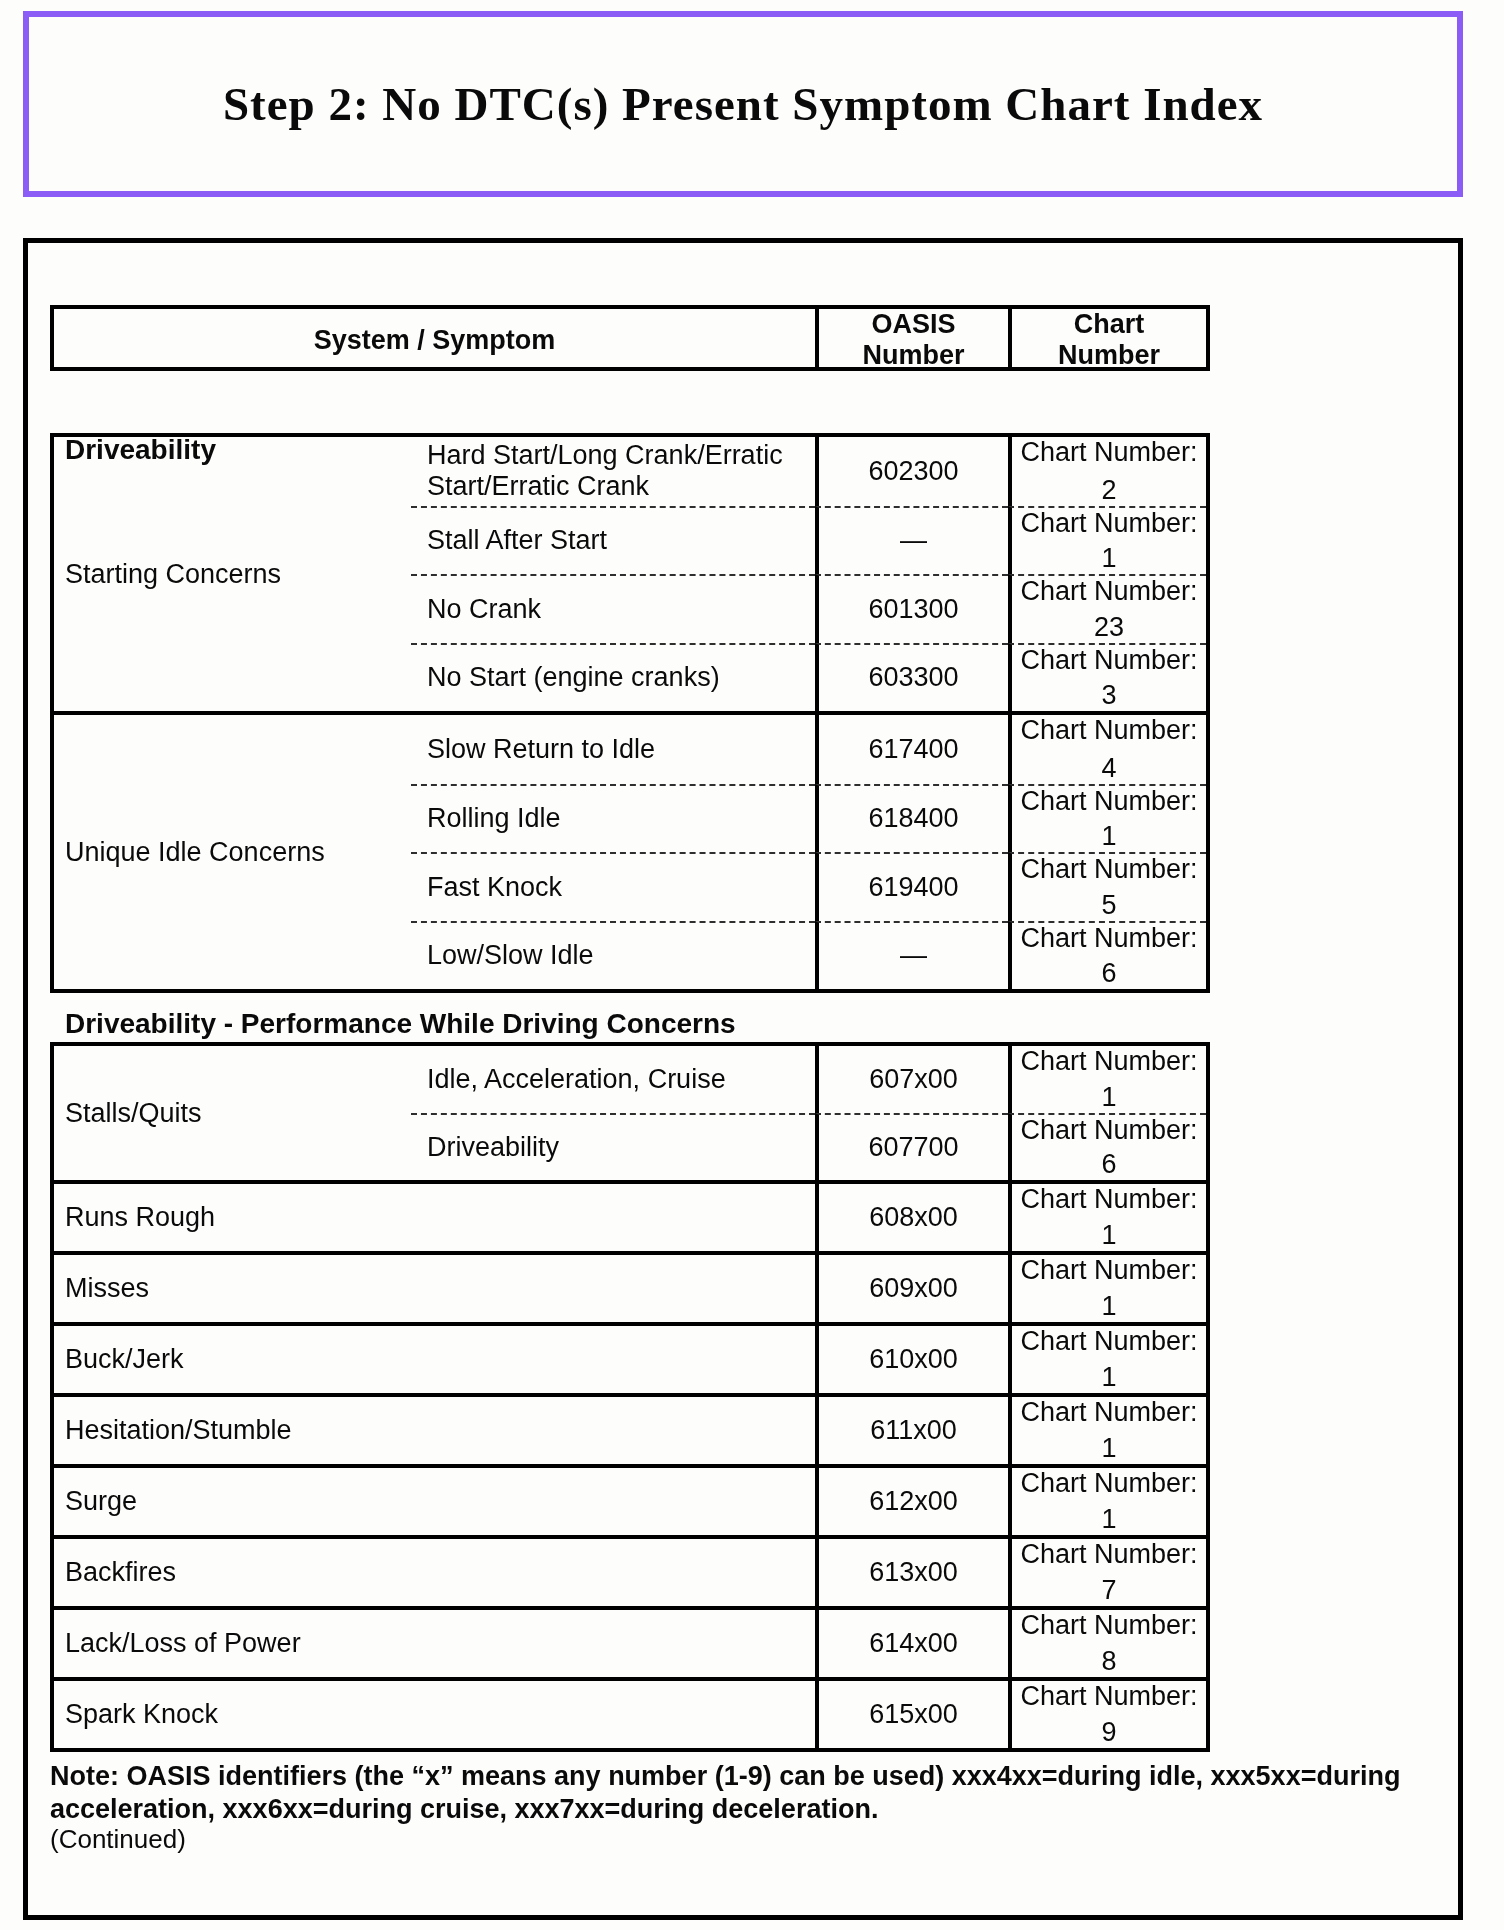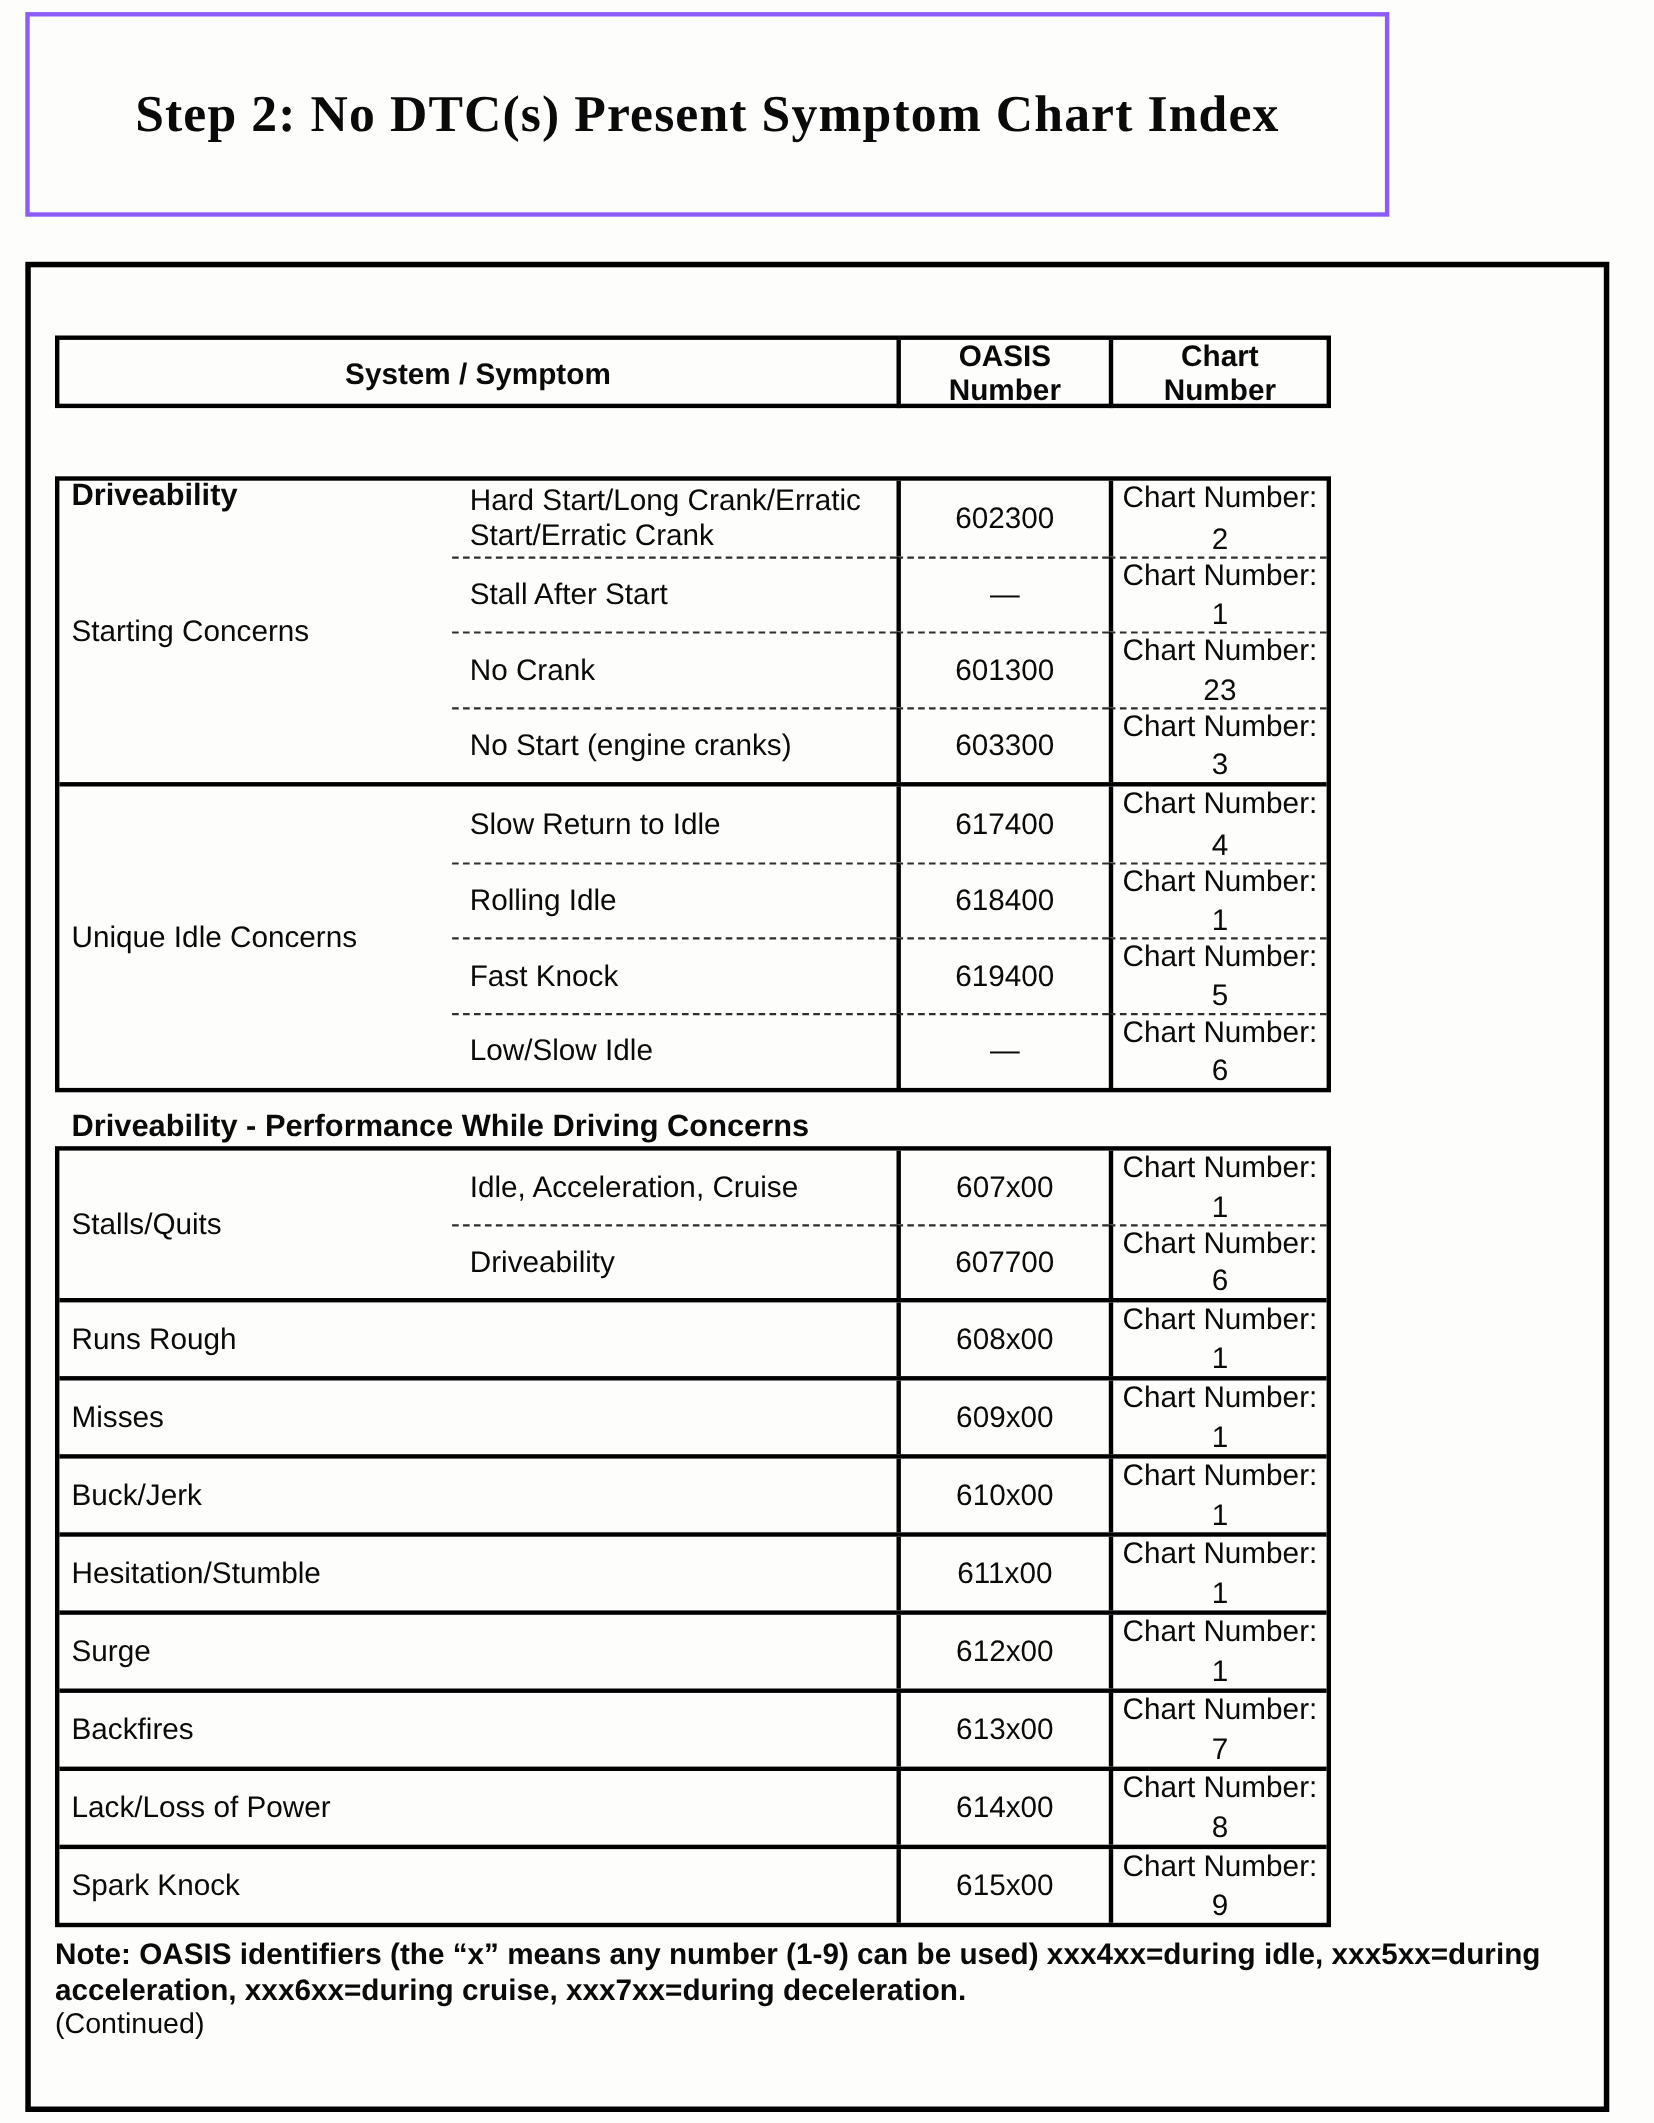--- a/index.html
+++ b/index.html
@@ -3,22 +3,22 @@
 <meta charset="utf-8">
 <style>
   html,body { margin:0; padding:0; background:#e8e8e8; }
   .page {
     position:relative; width:1504px; height:1930px; margin:0 auto;
     background:#fdfdfc; color:#0a0a0a;
     font-family:"Liberation Sans", sans-serif;
     overflow:hidden;
   }
   .title-box {
-    position:absolute; left:23px; top:11px; width:1240px; height:186px;
-    border:4px solid #8b5cf6; box-sizing:border-box;
+    position:absolute; left:23px; top:11px; width:1440px; height:186px;
+    border:6px solid #8b5cf6; box-sizing:border-box;
     display:flex; align-items:center; justify-content:center;
   }
   .page-title {
     font-family:"Liberation Serif", serif; font-weight:bold; font-size:47px;
     letter-spacing:1px; white-space:nowrap;
   }
   .content-box {
     position:absolute; left:23px; top:238px; width:1440px; height:1682px;
     border:5px solid #000; box-sizing:border-box;
   }

